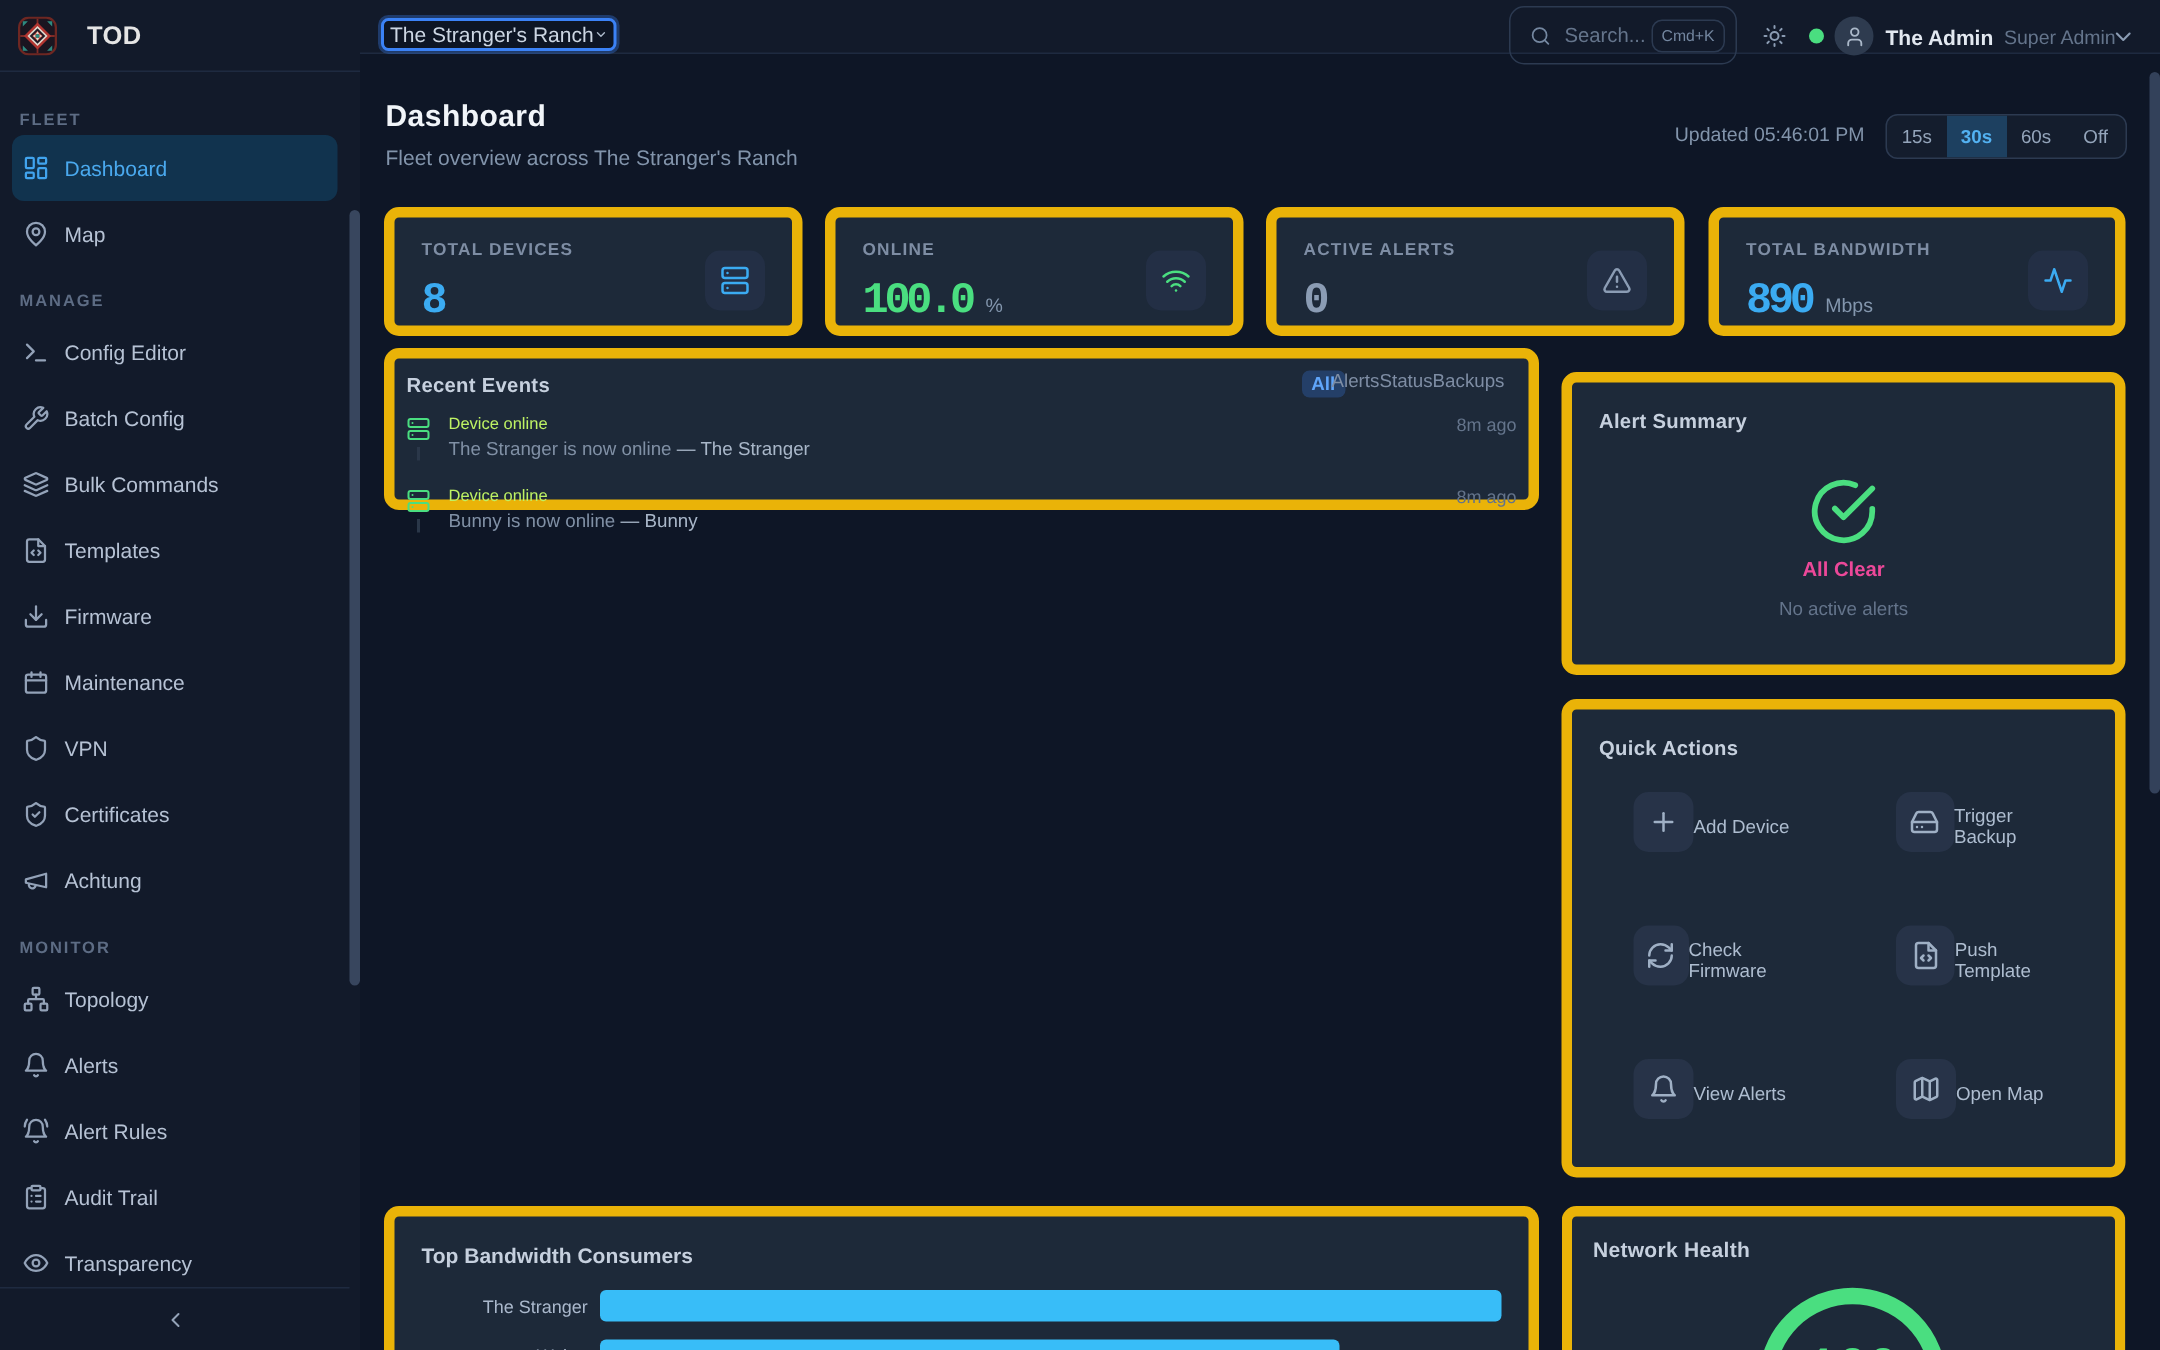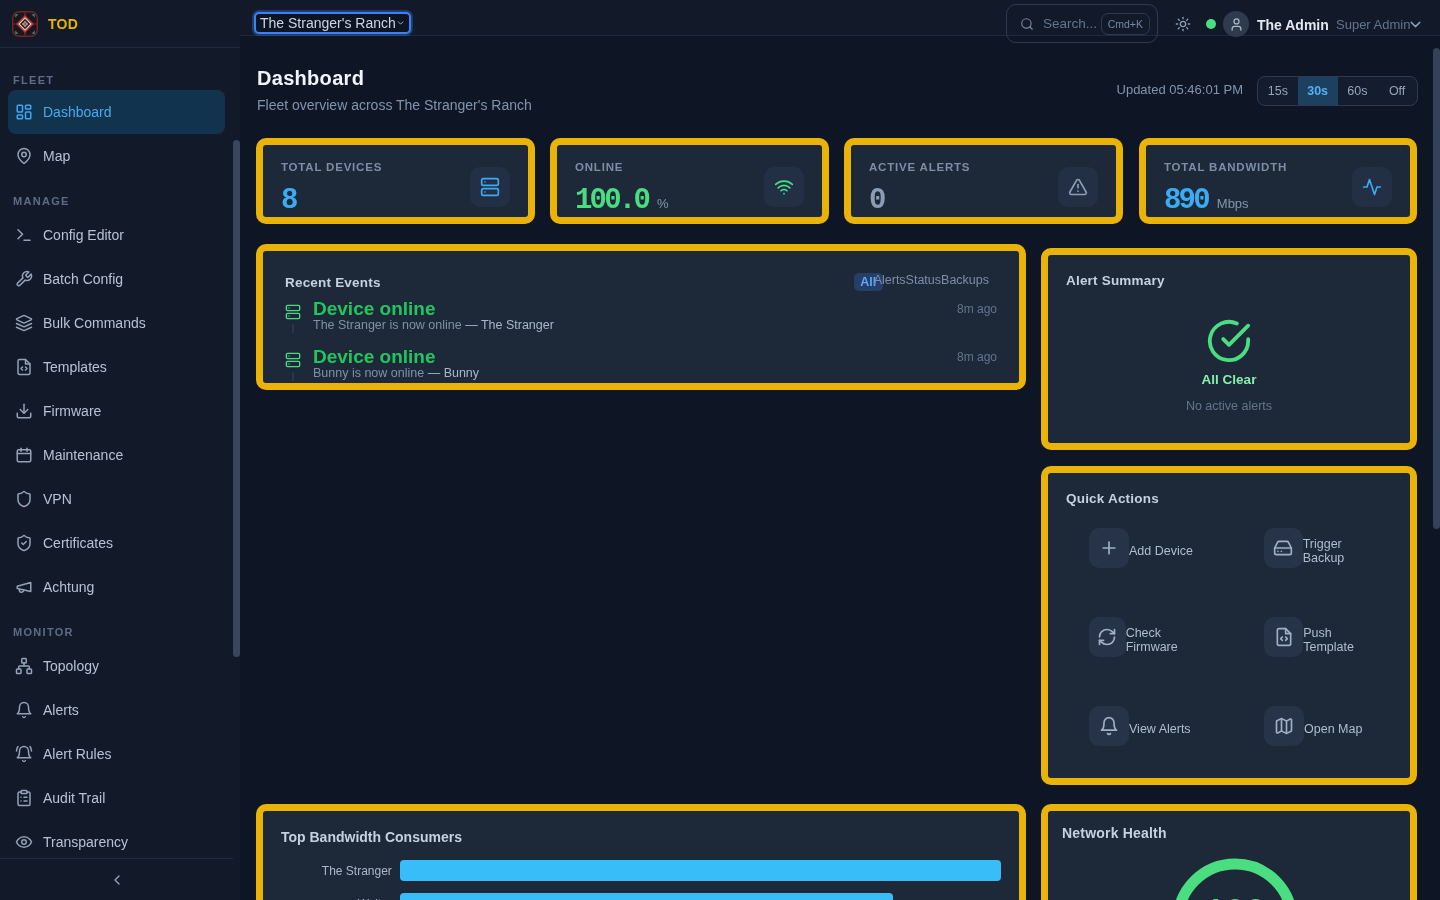--- a/index.html
+++ b/index.html
@@ -1,18 +1,18 @@
 <!DOCTYPE html>
 <html><head><meta charset="utf-8"><style>
 *{margin:0;padding:0;box-sizing:border-box}
 html,body{width:1440px;height:900px;overflow:hidden;background:#0e1626;font-family:"Liberation Sans",sans-serif;position:relative}
 svg{display:block}
 #sidebar{position:absolute;left:0;top:0;width:240px;height:900px;background:#121a2a;overflow:hidden}
 #sbhead{height:48px;border-bottom:1px solid #1e2a40;display:flex;align-items:center;padding-left:12px}
-#sbhead .brand{margin-left:10px;font-size:14px;font-weight:700;color:#eab308;letter-spacing:.3px}
+#sbhead .brand{margin-left:20px;font-size:17px;font-weight:700;color:#e5e5e5;letter-spacing:.3px}
 #sbthumb{position:absolute;left:233px;top:140px;width:7px;height:517px;background:#38465e;border-radius:4px}
 #sbfoot{position:absolute;left:0;top:858px;width:233px;height:42px;border-top:1px solid #1e2a40;display:flex;align-items:center;justify-content:center;color:#94a3b8}
 nav{padding:12px 8px 0 8px;width:233px}
 .slabel{font-size:11px;font-weight:700;letter-spacing:1.3px;color:#5d6c84;padding-left:5px;height:13px;line-height:13px}
 .slabel.m1{margin-top:14px;margin-bottom:3px}
 .slabel.m2{margin-top:17px;margin-bottom:5px}
 .nav{height:44px;display:flex;align-items:center;padding-left:7px;border-radius:8px;color:#b6c2d4;font-size:14px}
 .nav svg{margin-right:10px;color:#93a2b8}
 .nav.active{background:#11334e;color:#4aa9ee}
 .nav.active svg{color:#41a4ee}
@@ -239,21 +239,21 @@
 </div>
 <div class="card stat" style="left:1139px;width:278px">
 <div class="lab">TOTAL BANDWIDTH</div>
 <div class="val mono blue">890<span class="sfx">Mbps</span></div>
 <div class="chip">
       <svg width="20" height="20" viewBox="0 0 24 24" fill="none" stroke="#3babf2" stroke-width="2" stroke-linecap="round" stroke-linejoin="round">
         <polyline points="22 12 18 12 15 21 9 3 6 12 2 12"></polyline>
       </svg>
     </div>
 </div>
-<div class="card" style="left:256px;top:244px;width:770px;height:146px;padding:22px">
+<div class="card" style="left:256px;top:232px;width:770px;height:108px;padding:8px">
 <div style="display:flex;align-items:center">
 <div class="ctitle">Recent Events</div>
 <div style="margin-left:auto;display:flex;font-size:12.5px;color:#7e8da4;padding-right:8px">
 <span style="background:rgba(59,130,246,.25);color:#60a5fa;padding:2px 6.5px;border-radius:5px;font-weight:600;margin-right:-9px">All</span>
 <span>Alerts</span>
         <span>Status</span>
         <span>Backups</span>
 </div>
 </div>
 <div class="evt" style="margin-top:10px">
@@ -293,21 +293,21 @@
 </div>
 </div>
 </div>
 <div class="card" style="left:1041px;top:248px;width:376px;height:202px;padding:18px">
 <div class="ctitle">Alert Summary</div>
 <div style="display:flex;flex-direction:column;align-items:center;margin-top:30px">
 <svg width="46" height="46" viewBox="0 0 24 24" fill="none" stroke="#4ade80" stroke-width="2" stroke-linecap="round" stroke-linejoin="round">
         <path d="M22 11.08V12a10 10 0 1 1-5.93-9.14"></path>
         <path d="m9 11 3 3L22 4"></path>
       </svg>
-<div style="margin-top:8px;font-size:13.5px;font-weight:700;color:#86efac">All Clear</div>
+<div style="margin-top:8px;font-size:13.5px;font-weight:700;color:#ec4899">All Clear</div>
 <div style="margin-top:12px;font-size:12.5px;color:#64748b">No active alerts</div>
 </div>
 </div>
 <div class="card" style="left:1041px;top:466px;width:376px;height:319px;padding:18px">
 <div class="ctitle">Quick Actions</div>
 <div class="qa" style="left:41px;top:55px">
       <div class="chip">
         <svg width="20" height="20" viewBox="0 0 24 24" fill="none" stroke="#9fb0c5" stroke-width="2" stroke-linecap="round" stroke-linejoin="round">
           <path d="M5 12h14"></path>
           <path d="M12 5v14"></path>
@@ -385,21 +385,21 @@
 <circle cx="70" cy="70" r="57" fill="none" stroke="#4ade80" stroke-width="11"></circle>
 <text x="70" y="70" text-anchor="middle" fill="#4ade80" font-family="Liberation Mono,monospace" font-weight="700" font-size="34">100</text>
 </svg>
 </div>
 <div id="mthumb"></div>
 <style>
 .evt{display:flex}
 .evtic{width:16px;margin-right:12px;display:flex;flex-direction:column;align-items:center}
 .evtic svg{margin-top:3px}
 .tline{width:2px;flex:1;background:#2a3749;margin-top:4px}
-.evtt{font-size:19px;font-weight:700;color:#22c55e;line-height:16px}
+.evtt{font-size:11px;font-weight:400;color:#bef264;line-height:16px}
 .evtime{margin-left:auto;font-size:12px;color:#64748b}
 .evsub{margin-top:1px;font-size:12.5px;color:#8090a5;line-height:15px}
 .qa{position:absolute;width:120px;display:flex;align-items:center}
 .qa .chip{width:40px;height:40px;background:#273348}
 .qlab{margin-top:5px;font-size:12.5px;color:#aebdd0}
 .brow{display:flex;align-items:center}
 .blab{width:119px;padding-right:8px;text-align:right;font-size:12px;color:#aab8cc;white-space:nowrap}
 .bar{height:21px;border-radius:4px;background:#38bdf8}
 #mthumb{position:absolute;left:1433px;top:48px;width:7px;height:481px;background:#33415a;border-radius:4px}
 </style>

